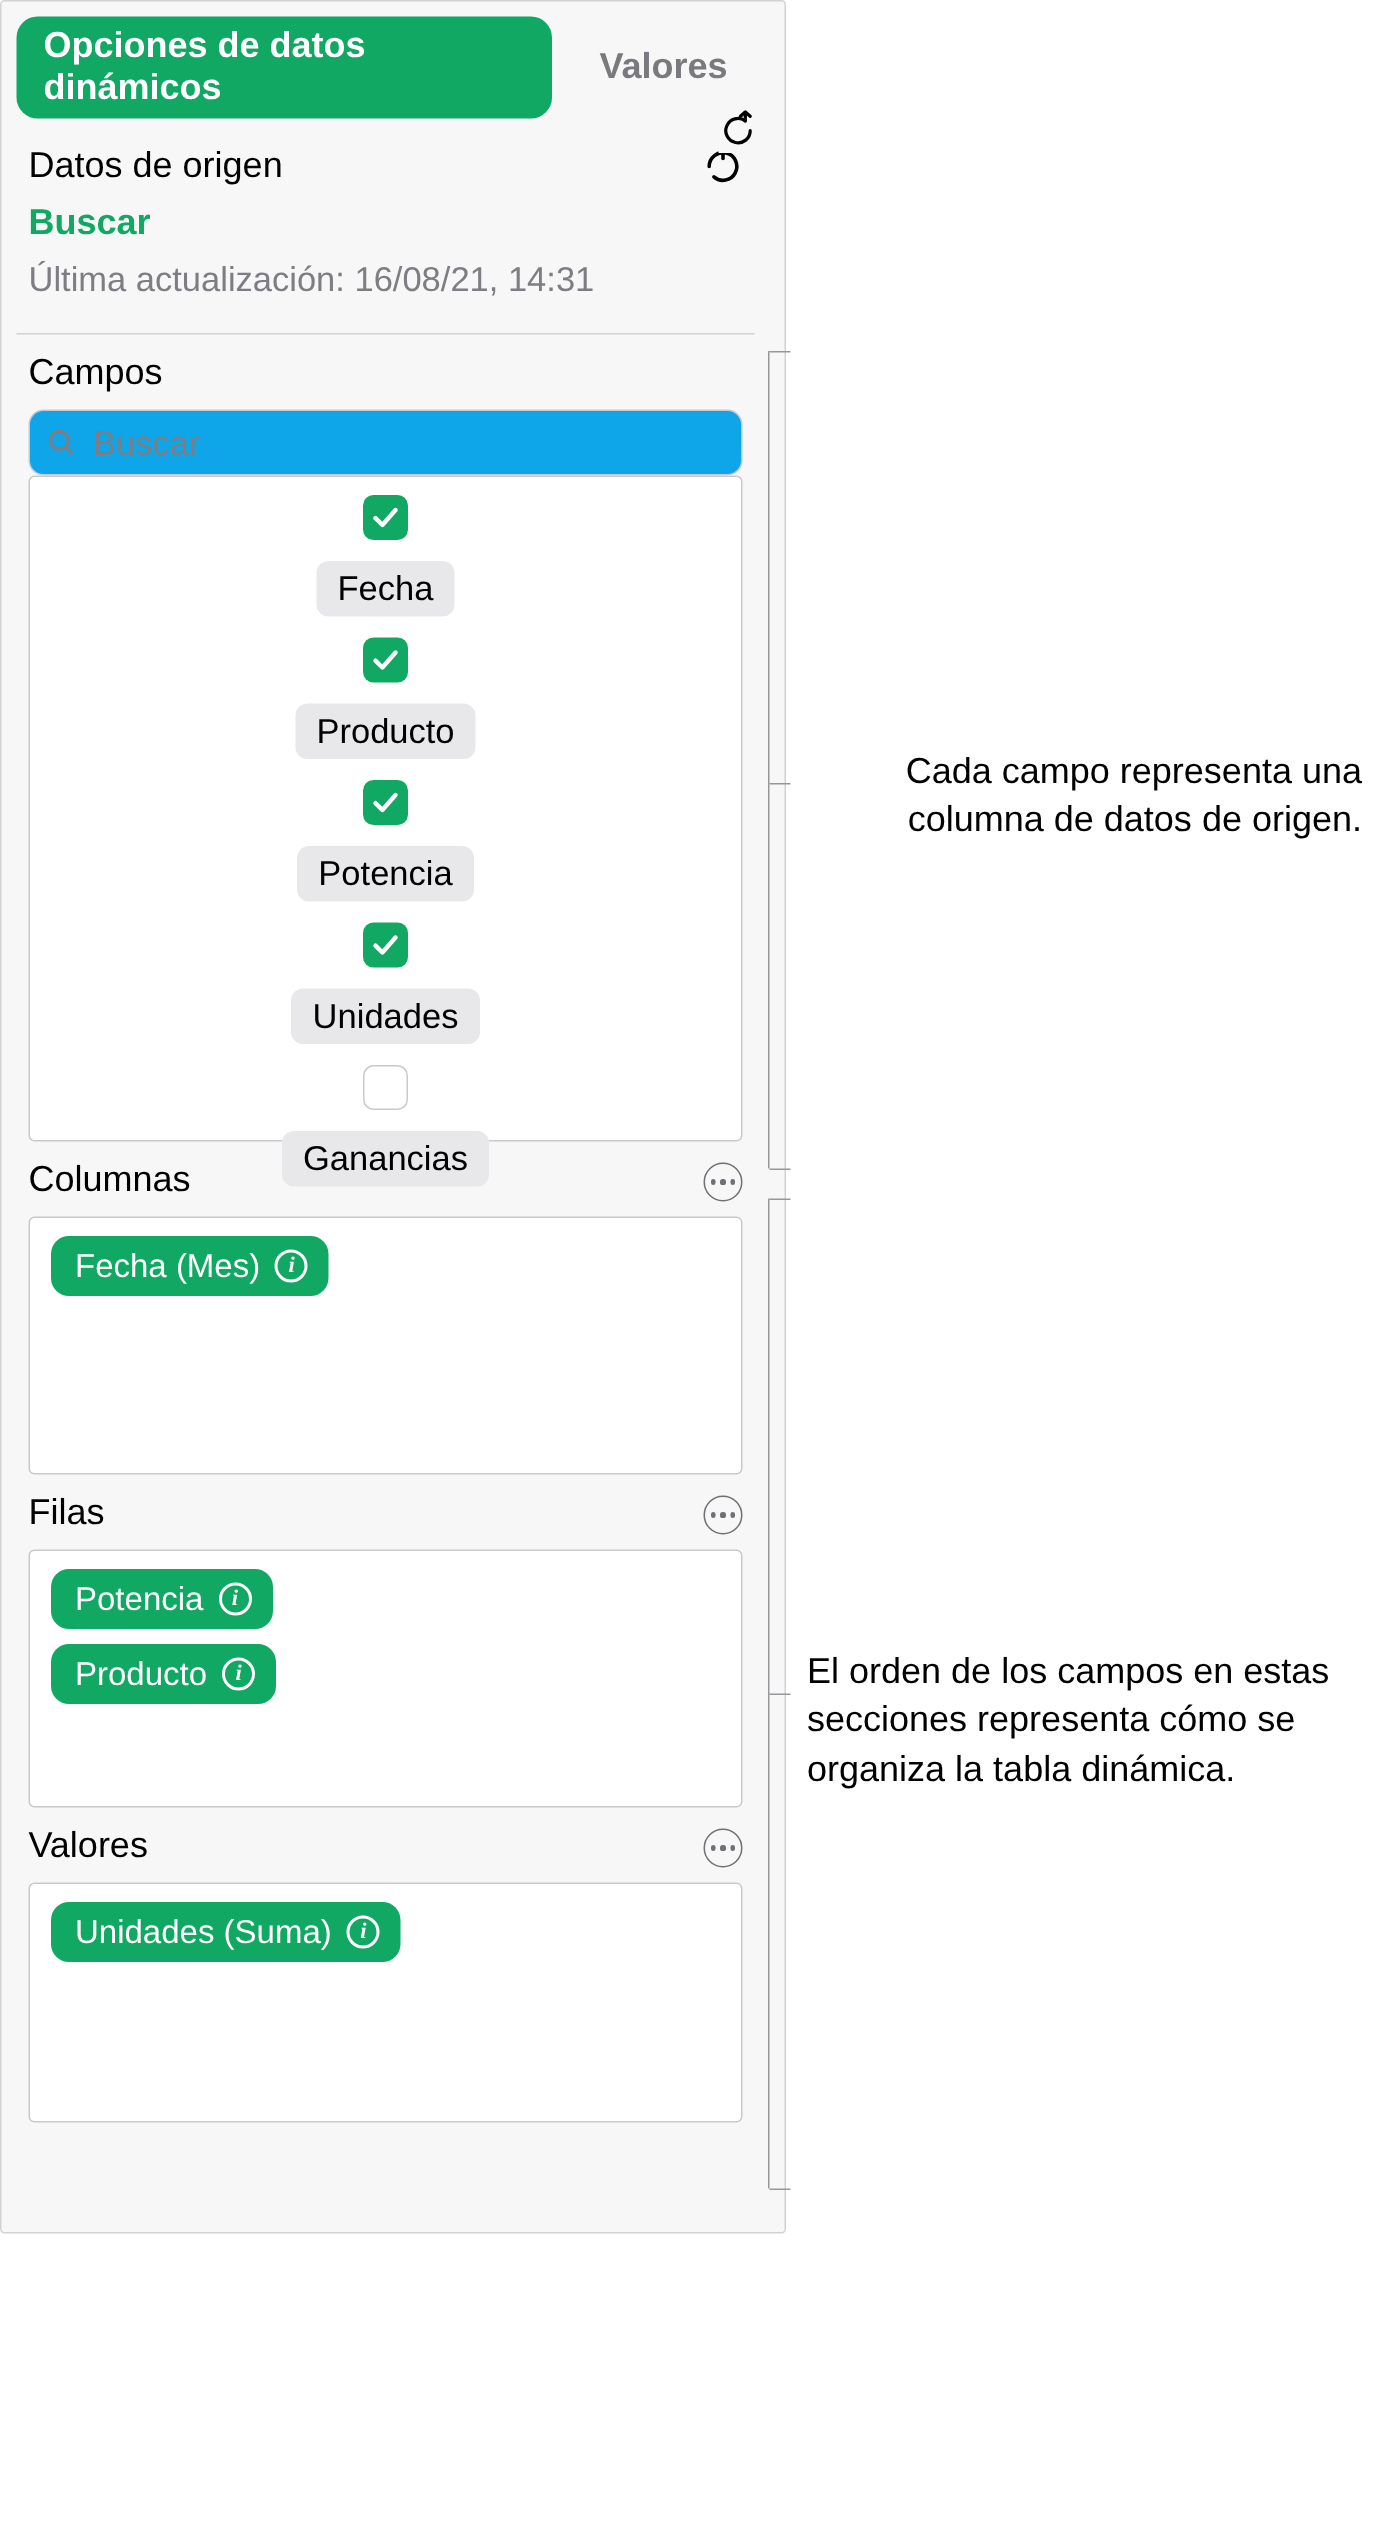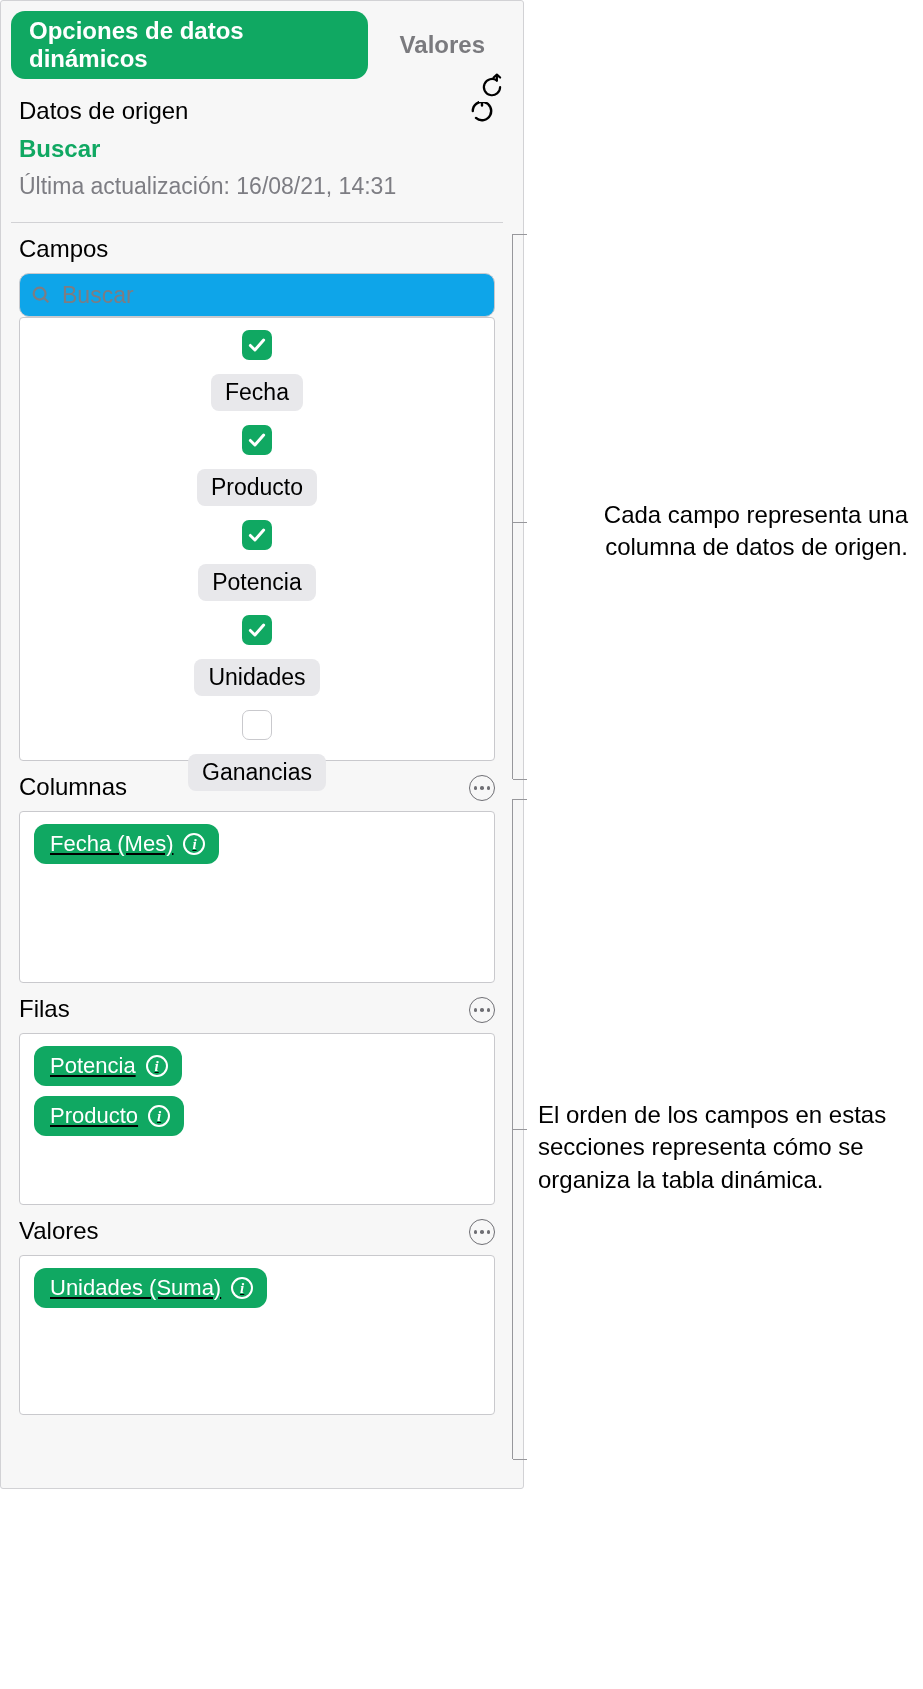--- a/index.html
+++ b/index.html
@@ -71,21 +71,21 @@
   .checkbox.checked{background:var(--green);}
   .checkbox.unchecked{background:#fff;border:1.5px solid #c9c9cd;}
   .check-icon{color:#fff;width:20px;height:20px;}
   .field-pill{
     background:var(--gray-pill);border-radius:8px;
     padding:5px 14px;font-size:23px;color:#000;cursor:grab;
   }
   .drop-box{
     background:#fff;border:1px solid var(--light-border);border-radius:4px;
     min-height:160px;padding:12px 14px;
-    display:flex;flex-direction:column;align-items:flex-start;gap:10px;text-decoration:underline;
+    display:flex;flex-direction:column;align-items:flex-start;gap:10px;
   }
   .drop-box.lg{min-height:172px;}
   .green-pill{
     background:var(--green);color:#fff;border-radius:12px;
     padding:7px 14px 7px 16px;font-size:22px;font-weight:500;
     display:inline-flex;align-items:center;gap:10px;cursor:grab;
   }
   .info-icon{
     width:22px;height:22px;border:2.2px solid #fff;border-radius:50%;
     display:flex;align-items:center;justify-content:center;

